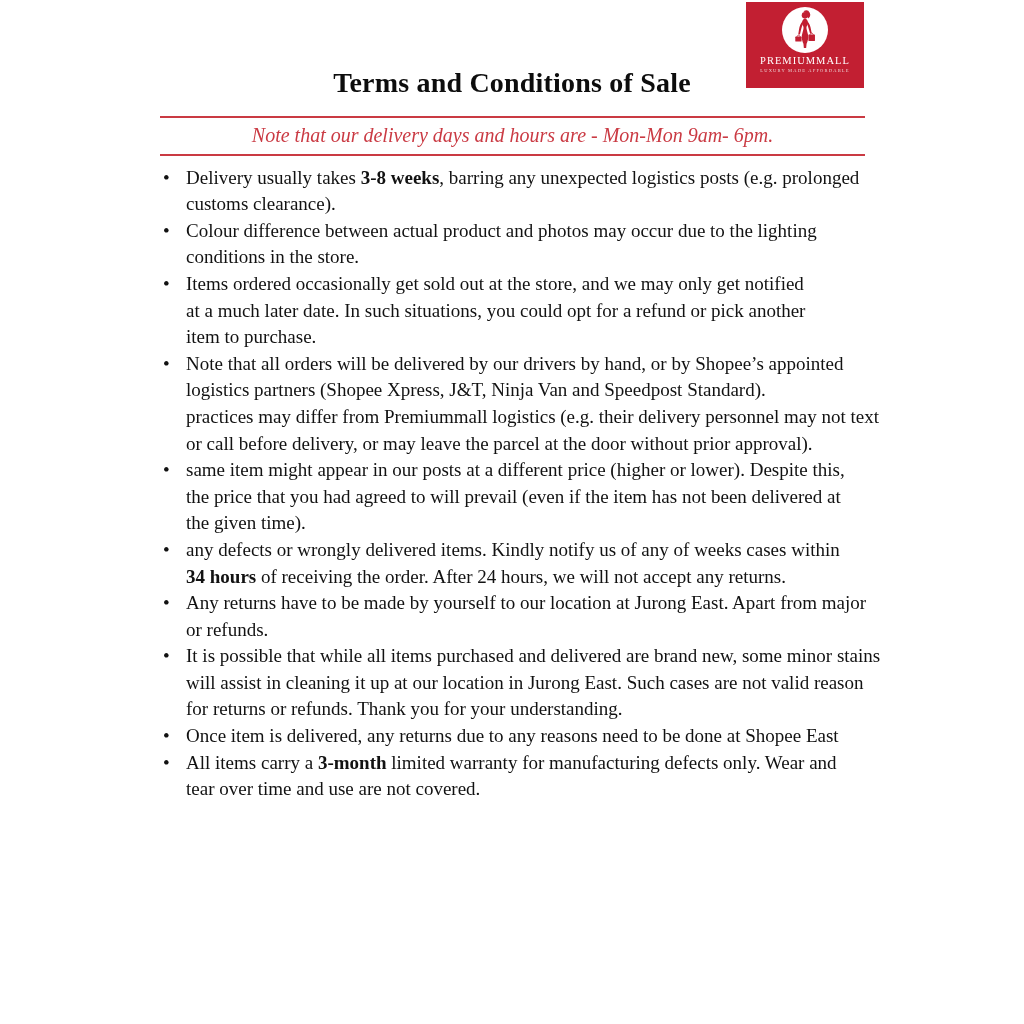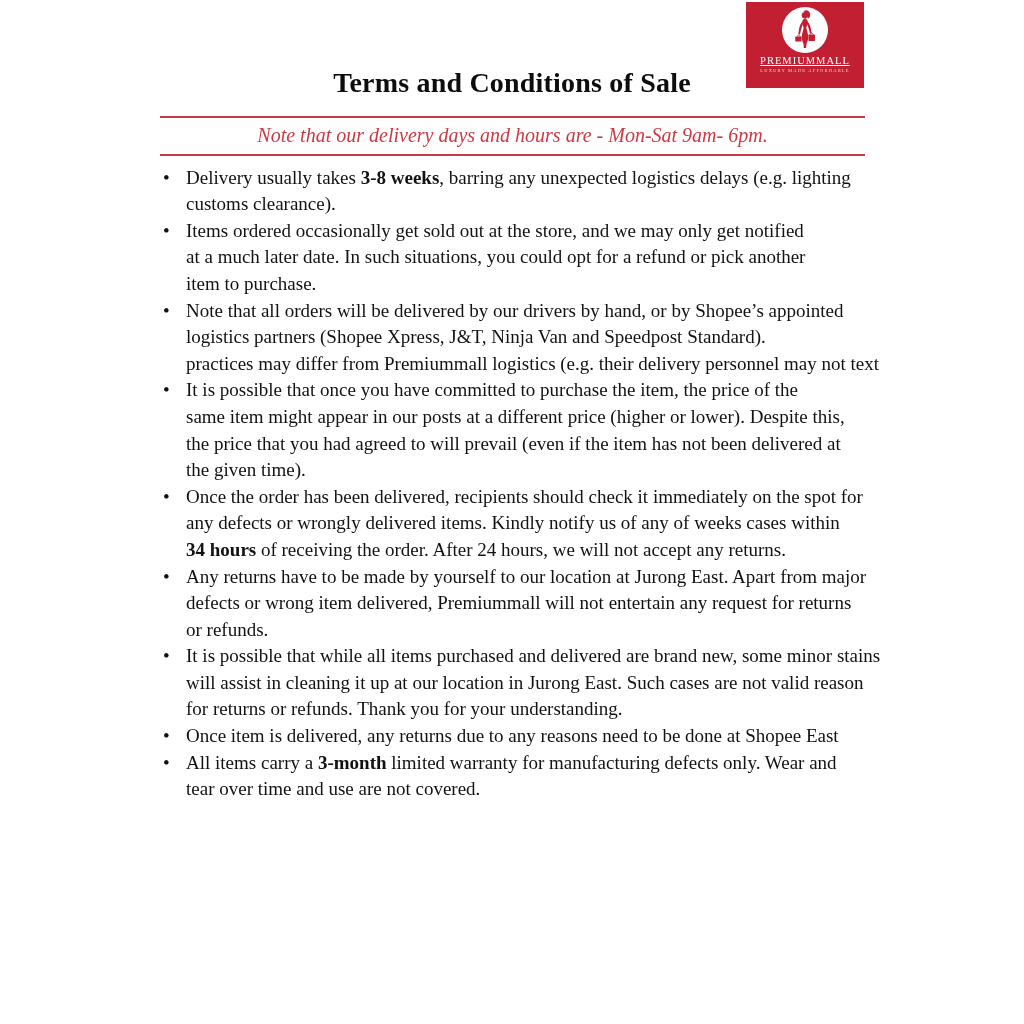--- a/index.html
+++ b/index.html
@@ -26,21 +26,21 @@
   }
   .logo-circle{
     width:46px;height:46px;border-radius:50%;
     background:#ffffff;
     display:flex;align-items:center;justify-content:center;
     overflow:hidden;
   }
   .logo-circle svg{width:40px;height:42px;display:block;}
   .logo-name{
     color:#ffffff;font-size:10.5px;letter-spacing:1px;
-    margin-top:3px;line-height:1;white-space:nowrap;text-decoration:underline;
+    margin-top:3px;line-height:1;white-space:nowrap;
   }
   .logo-tagline{
     color:#eccfd2;font-size:4.5px;letter-spacing:1.2px;
     margin-top:2.5px;line-height:1;white-space:nowrap;
   }
   
   .title{
     margin:66px 0 12px 0;
     text-align:center;
     font-size:28px;font-weight:bold;
@@ -100,52 +100,54 @@
         </g>
       </svg>
     </div>
     <div class="logo-name">PREMIUMMALL</div>
     <div class="logo-tagline">LUXURY MADE AFFORDABLE</div>
   </div>
 
   <h1 class="title">Terms and Conditions of Sale</h1>
 
   <div class="notice">
-    <div class="notice-text">Note that our delivery days and hours are - Mon-Sat 9am- 6pm.</div>
+    <div class="notice-text">Note that our delivery days and hours are - Mon-Mon 9am- 6pm.</div>
   </div>
 
   <ul class="terms">
       <li>
-        <div class="line"><span>Delivery usually takes </span><span class="b">3-8 weeks</span><span>, barring any unexpected logistics delays (e.g. lighting</span></div>
+        <div class="line"><span>Delivery usually takes </span><span class="b">3-8 weeks</span><span>, barring any unexpected logistics posts (e.g. prolonged</span></div>
         <div class="line"><span>customs clearance).</span></div>
+      </li>
+      <li>
+        <div class="line"><span>Colour difference between actual product and photos may occur due to the lighting</span></div>
+        <div class="line"><span>conditions in the store.</span></div>
       </li>
       <li>
         <div class="line"><span>Items ordered occasionally get sold out at the store, and we may only get notified</span></div>
         <div class="line"><span>at a much later date. In such situations, you could opt for a refund or pick another</span></div>
         <div class="line"><span>item to purchase.</span></div>
       </li>
       <li>
         <div class="line"><span>Note that all orders will be delivered by our drivers by hand, or by Shopee’s appointed</span></div>
         <div class="line"><span>logistics partners (Shopee Xpress, J&amp;T, Ninja Van and Speedpost Standard).</span></div>
         <div class="line"><span>practices may differ from Premiummall logistics (e.g. their delivery personnel may not text</span></div>
+        <div class="line"><span>or call before delivery, or may leave the parcel at the door without prior approval).</span></div>
       </li>
       <li>
-        <div class="line"><span>It is possible that once you have committed to purchase the item, the price of the</span></div>
         <div class="line"><span>same item might appear in our posts at a different price (higher or lower). Despite this,</span></div>
         <div class="line"><span>the price that you had agreed to will prevail (even if the item has not been delivered at</span></div>
         <div class="line"><span>the given time).</span></div>
       </li>
       <li>
-        <div class="line"><span>Once the order has been delivered, recipients should check it immediately on the spot for</span></div>
         <div class="line"><span>any defects or wrongly delivered items. Kindly notify us of any of weeks cases within</span></div>
         <div class="line"><span class="b">34 hours</span><span> of receiving the order. After 24 hours, we will not accept any returns.</span></div>
       </li>
       <li>
         <div class="line"><span>Any returns have to be made by yourself to our location at Jurong East. Apart from major</span></div>
-        <div class="line"><span>defects or wrong item delivered, Premiummall will not entertain any request for returns</span></div>
         <div class="line"><span>or refunds.</span></div>
       </li>
       <li>
         <div class="line"><span>It is possible that while all items purchased and delivered are brand new, some minor stains</span></div>
         <div class="line"><span>will assist in cleaning it up at our location in Jurong East. Such cases are not valid reason</span></div>
         <div class="line"><span>for returns or refunds. Thank you for your understanding.</span></div>
       </li>
       <li>
         <div class="line"><span>Once item is delivered, any returns due to any reasons need to be done at Shopee East</span></div>
       </li>

